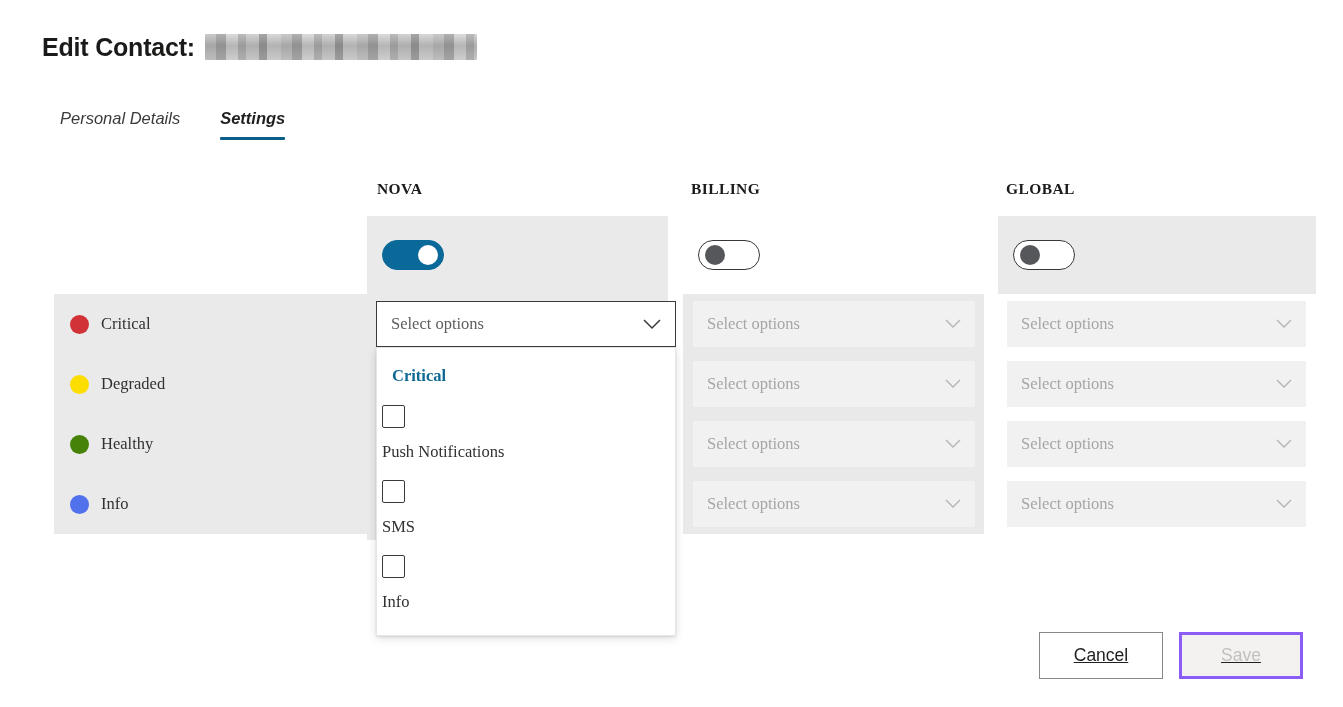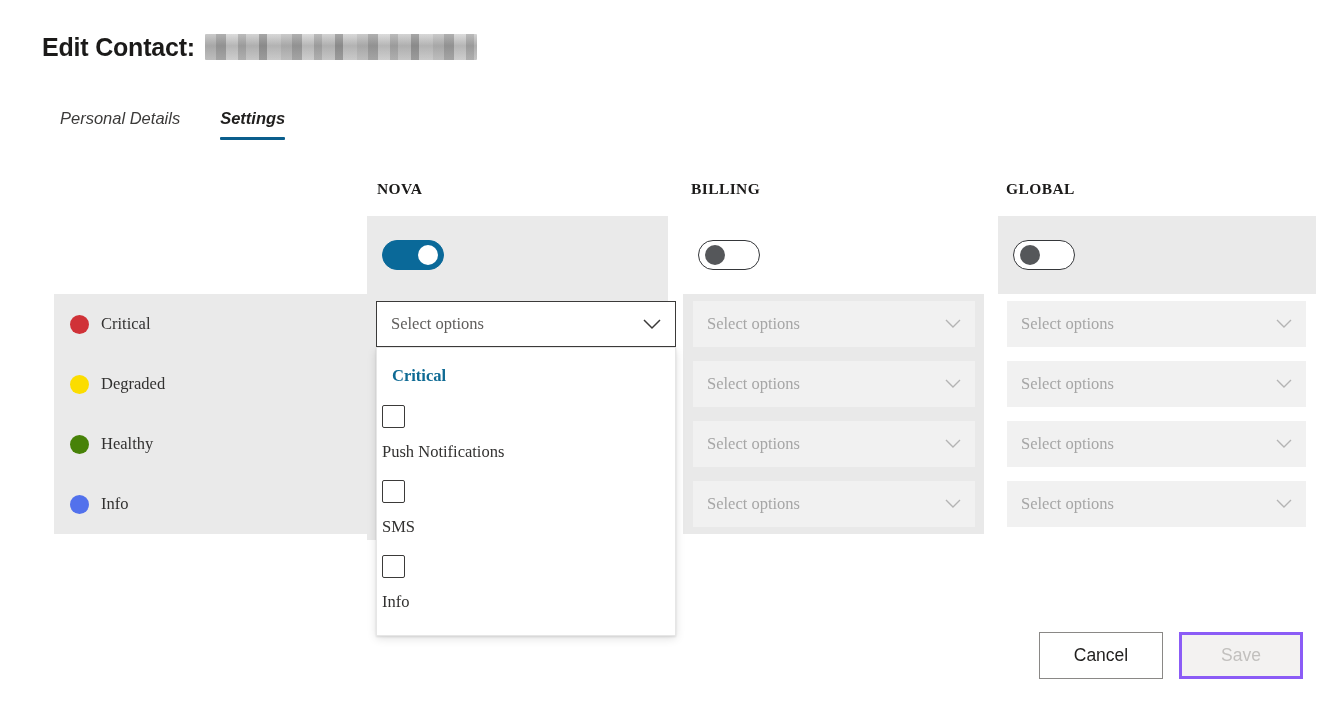--- a/index.html
+++ b/index.html
@@ -166,20 +166,21 @@
   .cb {
     width: 23px; height: 23px; border: 1px solid #3b3a39;
     background: #ffffff; border-radius: 2px; flex: none;
   }
 
   
   .footer {
     position: absolute; left: 0; top: 632px; width: 1343px;
     display: flex; justify-content: flex-end; align-items: center; gap: 16px;
     padding-right: 40px;
+    text-decoration: underline;
   }
   .btn {
     width: 124px; height: 47px;
     display: flex; align-items: center; justify-content: center;
     font-size: 17.5px; cursor: pointer;
   }
   .btn.cancel { background: #ffffff; border: 1px solid #8a8886; color: #201f1e; }
   .btn.save   { background: #f3f2f1; border: 3px solid #8b5cf6; color: #c2c0be; cursor: default; }
 </style>
 </head>

